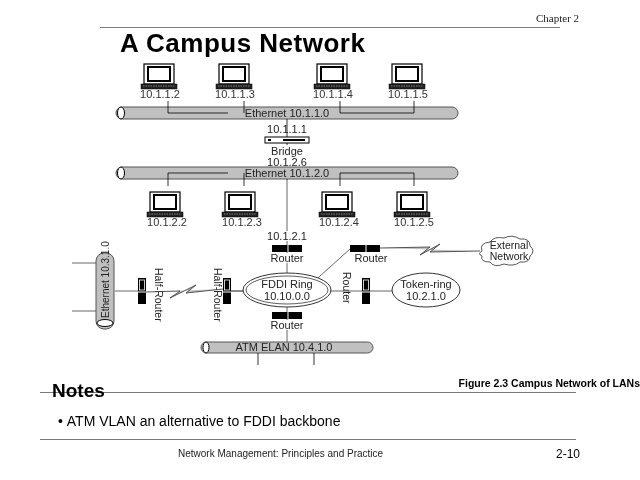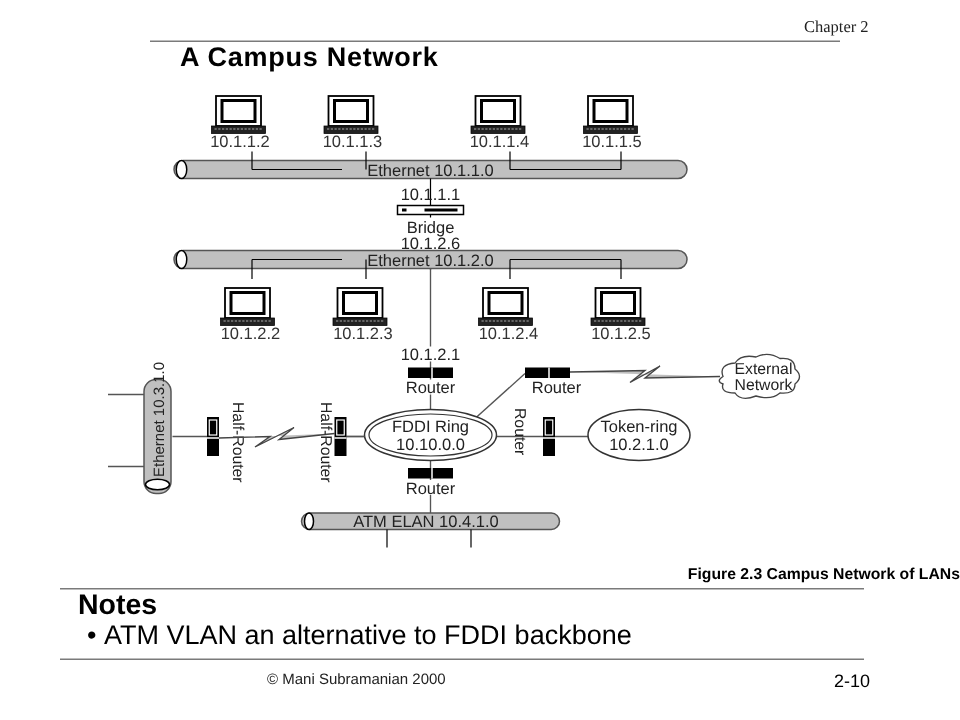--- a/index.html
+++ b/index.html
@@ -1,25 +1,25 @@
 <!DOCTYPE html>
 <html><head>
 <meta charset="utf-8">
 <style>
   html, body { margin: 0; padding: 0; background: #ffffff; }
   body { width: 640px; height: 480px; position: relative; overflow: hidden;
          font-family: "Liberation Sans", sans-serif; color: #000; }
   .abs { position: absolute; }
   .chapter { left: 536px; top: 12px; font-size: 11px; color: #222; font-family: Liberation Serif, serif; }
   .rule { position: absolute; height: 1px; background: #7a7a7a; }
-  .title { left: 120px; top: 28px; font-size: 18px; font-weight: bold; letter-spacing: 0.5px; }
+  .title { left: 120px; top: 28px; font-size: 26px; font-weight: bold; letter-spacing: 0.5px; }
   svg text { font-family: "Liberation Sans", sans-serif; }
   .caption { left: 0; width: 640px; top: 377px; text-align: right; font-size: 10.5px; font-weight: bold; }
-  .notes-h { left: 52px; top: 393px; font-size: 19px; font-weight: bold; }
-  .notes-item { left: 58px; top: 413px; font-size: 18px; }
+  .notes-h { left: 52px; top: 380px; font-size: 19px; font-weight: bold; }
+  .notes-item { left: 58px; top: 413px; font-size: 14px; }
   .footer { left: 178px; top: 448px; font-size: 10px; color: #222; line-height: 11px; }
   .pageno { left: 556px; top: 447px; font-size: 12px; font-weight: normal; }
 </style>
 </head>
 <body>
 
 <div class="abs chapter">Chapter 2</div>
 <div class="rule" style="left:100px; top:27px; width:460px;"></div>
 <div class="abs title">A Campus Network</div>
 
@@ -194,15 +194,15 @@
 <div class="abs caption">Figure 2.3 Campus Network of LANs</div>
 <div class="rule" style="left:40px; top:392px; width:536px;"></div>
 
 <div class="abs notes-h">Notes</div>
 <div class="abs notes-item">
   <span>•&nbsp;</span><span>ATM VLAN an alternative to FDDI backbone</span>
 </div>
 
 <div class="rule" style="left:40px; top:439px; width:536px;"></div>
 <div class="abs footer">
-  <div>©  Mani Subramanian 2000</div>
+  <div>Network Management: Principles and Practice</div>
 </div>
 <div class="abs pageno">2-10</div>
 
 </body></html>

